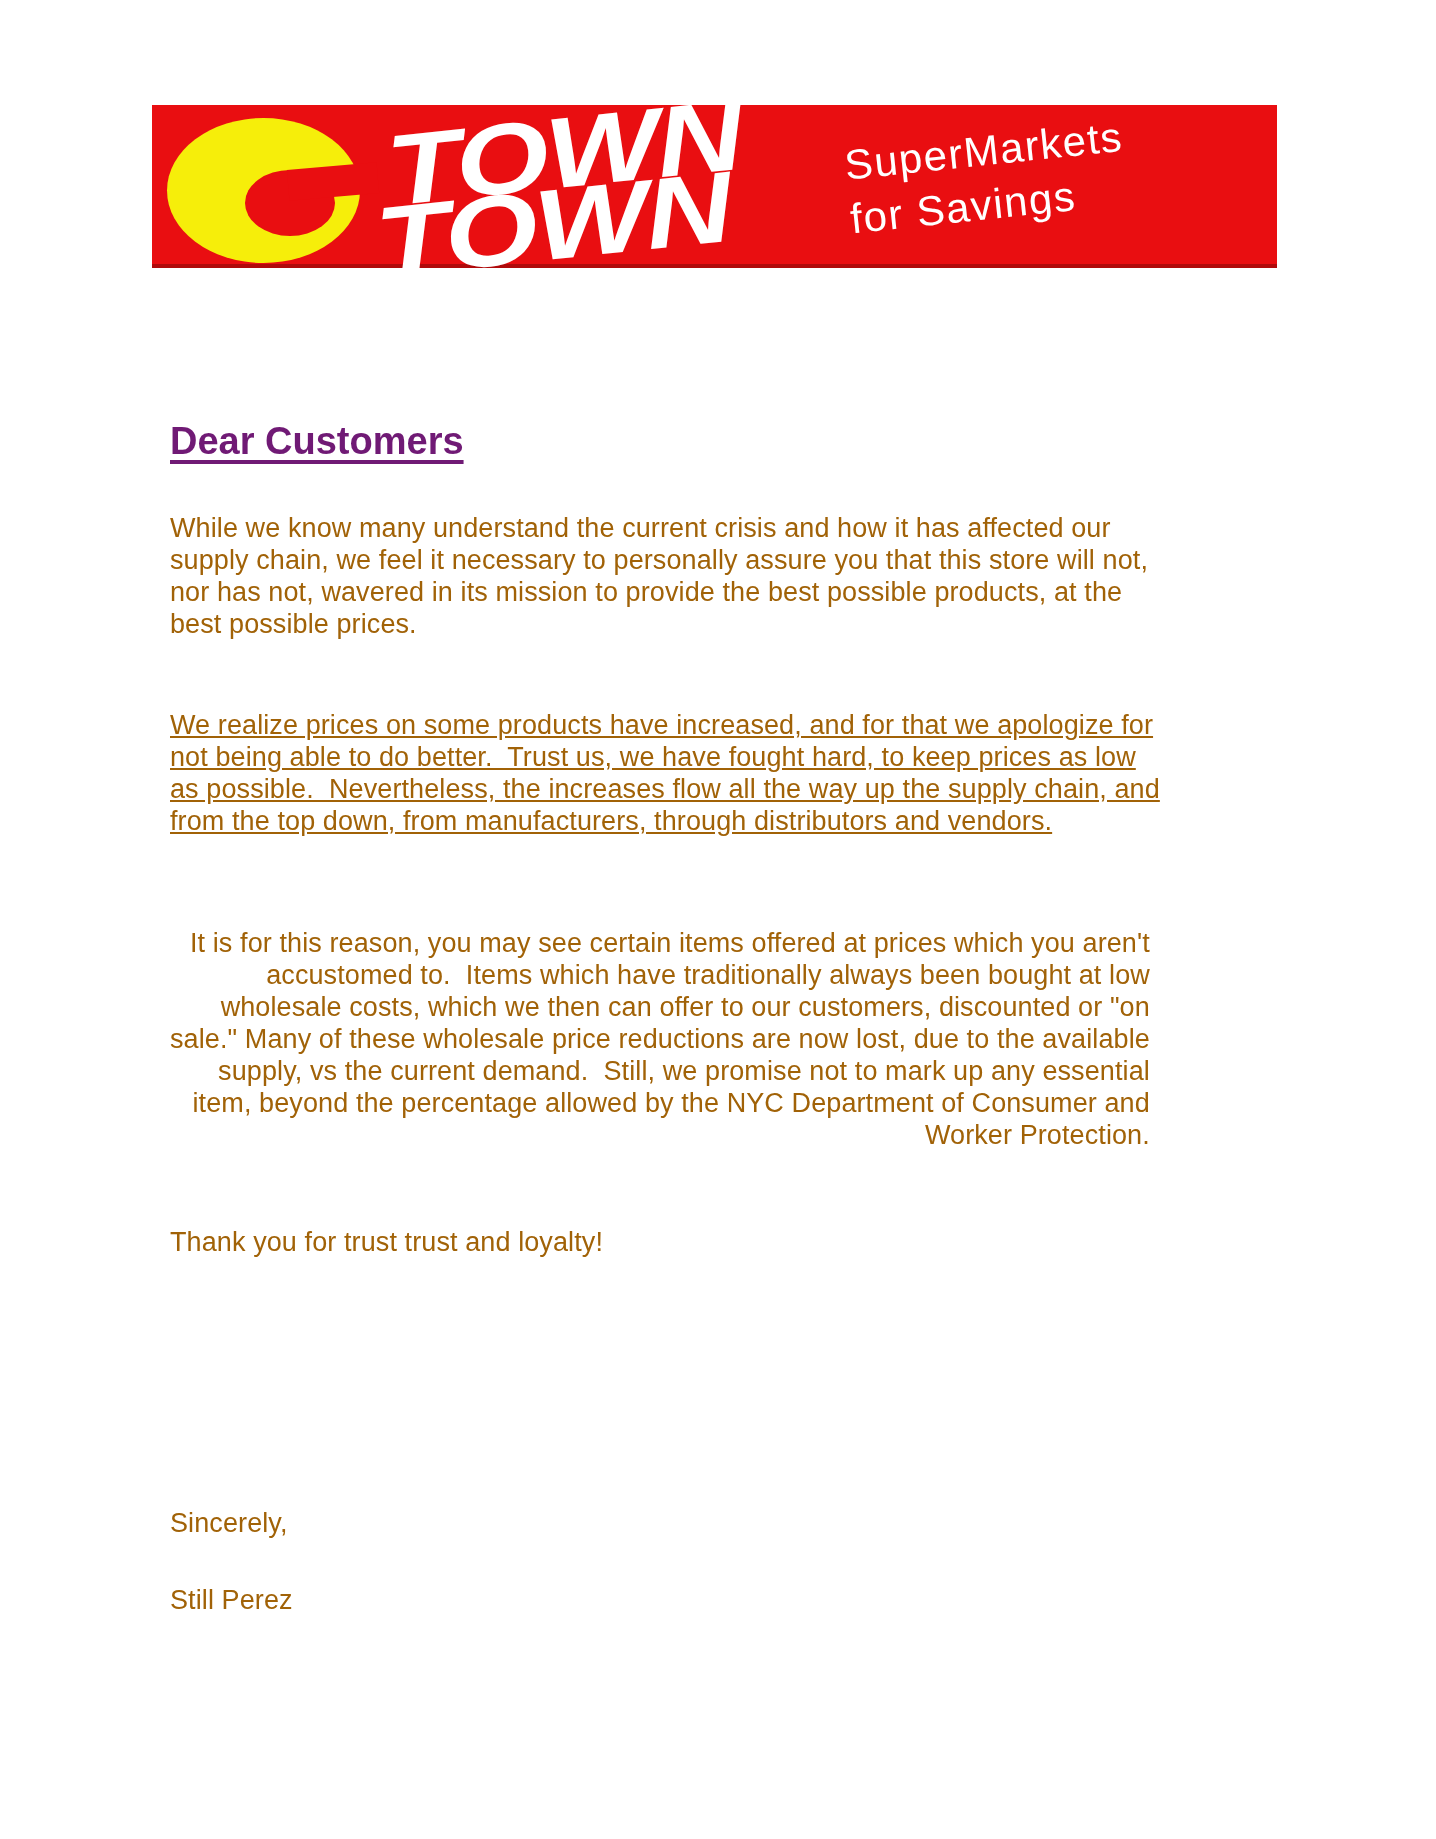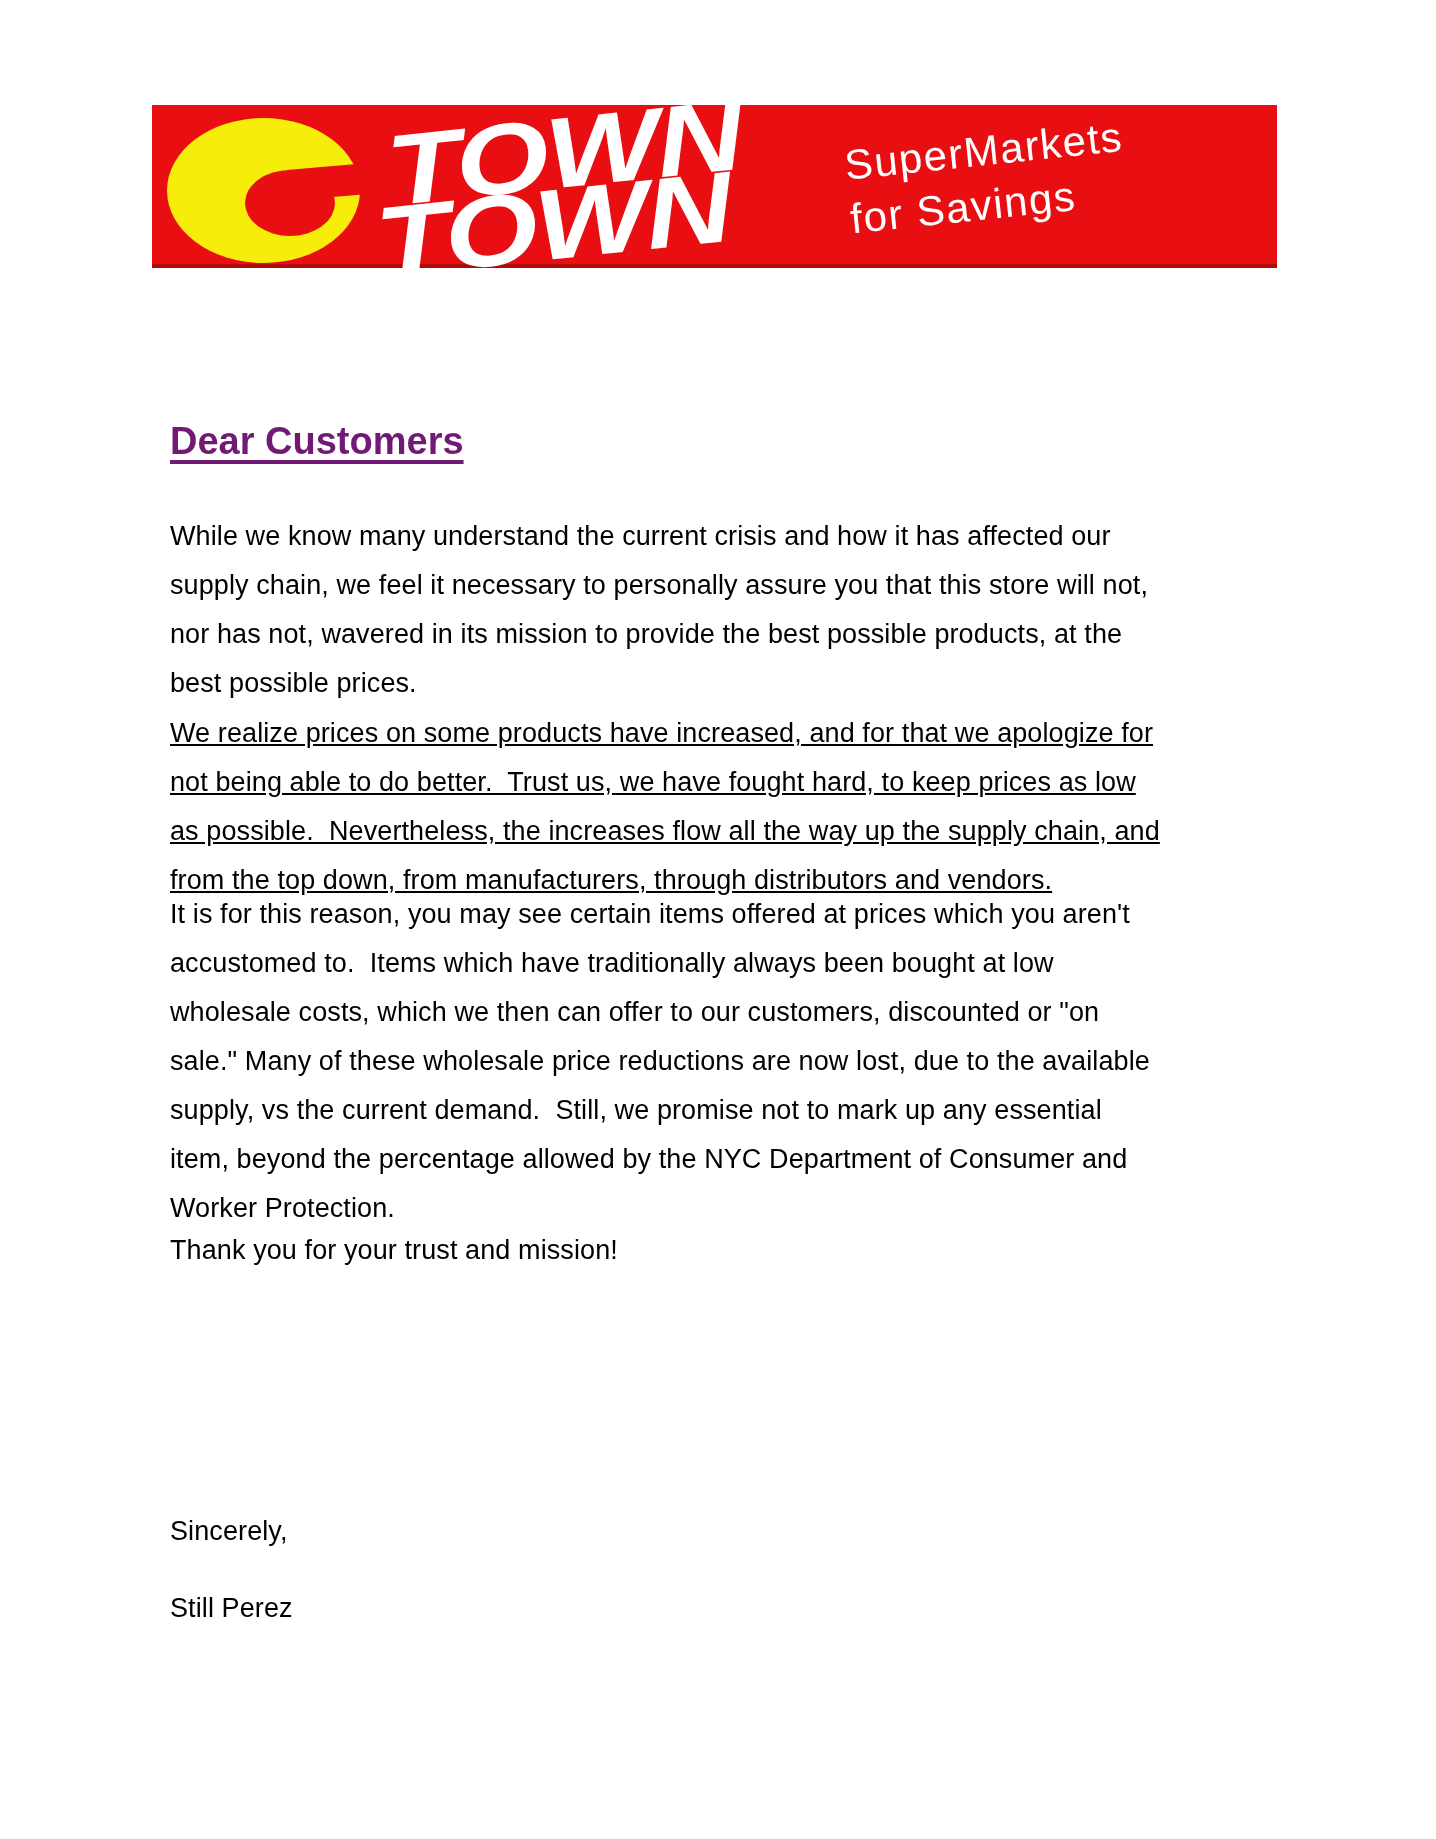--- a/index.html
+++ b/index.html
@@ -39,26 +39,26 @@
   }
   
   .heading{
     position:absolute;left:170px;top:420px;
     font-size:38px;font-weight:bold;color:#701a75;
     text-decoration:underline;text-decoration-thickness:4px;text-underline-offset:6px;
     white-space:pre;
   }
   .para{
     position:absolute;left:170px;
-    font-size:27px;line-height:49px;color:#000000;
+    font-size:27px;line-height:32px;color:#a16207;
     letter-spacing:0.1px;white-space:pre;
   }
   .p1{top:512px;}
   .p2{top:709px;text-decoration:underline;}
-  .p3{top:890px;}
+  .p3{top:927px;text-align:right;}
   .thanks{top:1226px;}
   .fromline{top:1343px;}
   .closing{top:1463px;margin-top:44px;}
   .signature{top:1584px;}
 </style>
 </head>
 <body>
 
 <div class="page">
 
@@ -86,17 +86,17 @@
 as possible.  Nevertheless, the increases flow all the way up the supply chain, and
 from the top down, from manufacturers, through distributors and vendors.</div>
   <div class="para p3">It is for this reason, you may see certain items offered at prices which you aren't
 accustomed to.  Items which have traditionally always been bought at low
 wholesale costs, which we then can offer to our customers, discounted or "on
 sale." Many of these wholesale price reductions are now lost, due to the available
 supply, vs the current demand.  Still, we promise not to mark up any essential
 item, beyond the percentage allowed by the NYC Department of Consumer and
 Worker Protection.</div>
 
-  <div class="para thanks">Thank you for your trust and mission!</div>
+  <div class="para thanks">Thank you for trust trust and loyalty!</div>
   <div class="para closing">Sincerely,</div>
   <div class="para signature">Still Perez</div>
 
 </div>
 
 </body></html>

